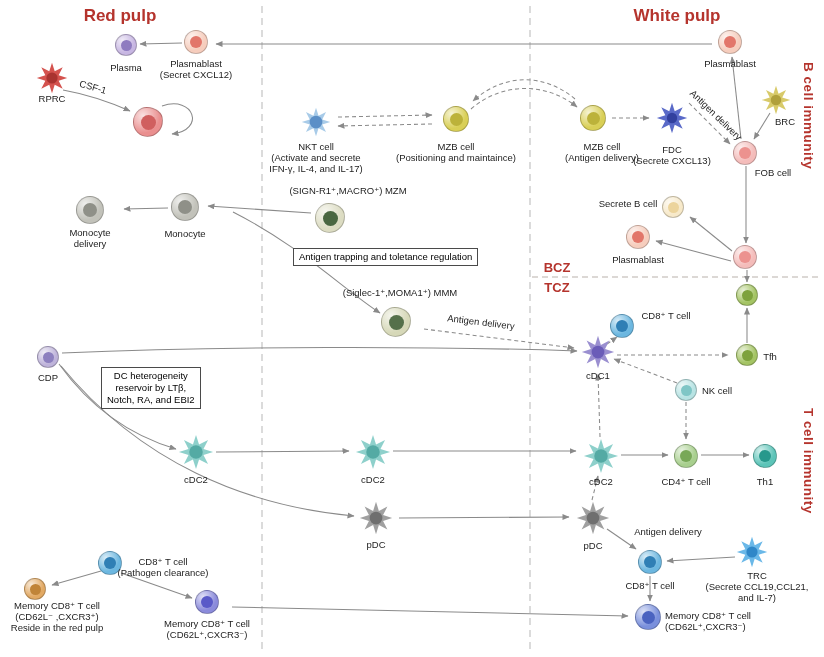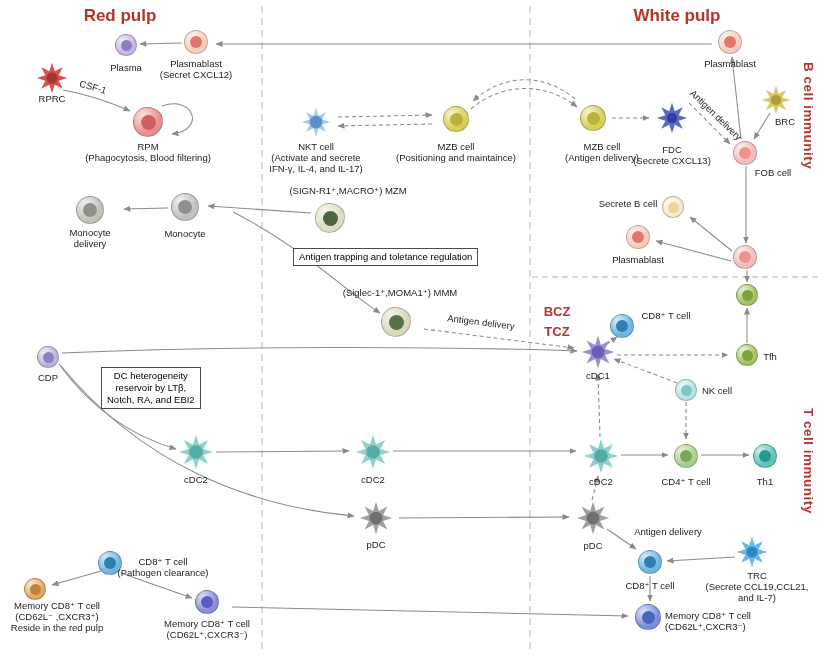--- a/index.html
+++ b/index.html
@@ -5,21 +5,21 @@
   *{margin:0;padding:0;box-sizing:border-box;}
   html,body{background:#fff;}
   body{font-family:"Liberation Sans","DejaVu Sans",sans-serif;}
   .canvas{position:relative;width:824px;height:657px;background:#fff;overflow:hidden;}
   .arrows{position:absolute;left:0;top:0;}
   .txt{position:absolute;font-size:9.5px;color:#1c1c1c;line-height:1.18;text-align:center;transform:translateX(-50%);white-space:nowrap;z-index:3;}
   .txt .l{display:block;}
   .txt.leftalign{transform:none;text-align:left;}
   .header{position:absolute;transform:translateX(-50%);font-size:17px;font-weight:bold;color:#b5342d;z-index:3;white-space:nowrap;}
   .vert{position:absolute;writing-mode:vertical-rl;font-size:13.5px;font-weight:bold;color:#b5342d;letter-spacing:.5px;z-index:3;}
-  .zone{position:absolute;transform:translateX(-50%);font-size:13px;font-weight:bold;color:#b5342d;z-index:3;margin-top:44px;}
+  .zone{position:absolute;transform:translateX(-50%);font-size:13px;font-weight:bold;color:#b5342d;z-index:3;}
   .rot{transform:translate(-50%,-50%) rotate(var(--r));transform-origin:center;}
   .cell{position:absolute;border-radius:50%;z-index:2;border:1px solid rgba(0,0,0,.22);
         background:radial-gradient(circle at 32% 28%, rgba(255,255,255,.75), rgba(255,255,255,0) 62%), var(--bg);}
   .cell::after{content:"";position:absolute;left:24%;top:24%;width:54%;height:54%;border-radius:50%;background:var(--nc);}
   .cell.blob{border-radius:46% 54% 52% 48%/50% 44% 56% 50%;}
   .spiky{position:absolute;z-index:2;}
   .box{position:absolute;border:1px solid #4a4a4a;background:#fff;font-size:9.5px;text-align:center;padding:2px 5px;line-height:1.25;z-index:3;white-space:nowrap;}
 </style>
 </head>
 <body>
@@ -177,24 +177,20 @@
     </svg>
   <div class="cell" style="left:635px;top:604px;width:26px;height:26px;--bg:#7a90dc;--nc:#4a63c0"></div>
 
   <div class="txt" style="left:126px;top:62px">Plasma</div>
   <div class="txt" style="left:196px;top:58px">
     <span class="l">Plasmablast</span>
     <span class="l">(Secret CXCL12)</span>
   </div>
   <div class="txt" style="left:52px;top:93px">RPRC</div>
   <div class="txt rot" style="left:93px;top:87px;--r:16deg">CSF-1</div>
-  <div class="txt" style="left:148px;top:141px">
-    <span class="l">RPM</span>
-    <span class="l">(Phagocytosis, Blood filtering)</span>
-  </div>
   <div class="txt" style="left:90px;top:227px">
     <span class="l">Monocyte</span>
     <span class="l">delivery</span>
   </div>
   <div class="txt" style="left:185px;top:228px">Monocyte</div>
   <div class="txt" style="left:48px;top:372px">CDP</div>
   <div class="txt" style="left:196px;top:474px">cDC2</div>
   <div class="txt" style="left:163px;top:556px">
     <span class="l">CD8⁺ T cell</span>
     <span class="l">(Pathogen clearance)</span>

